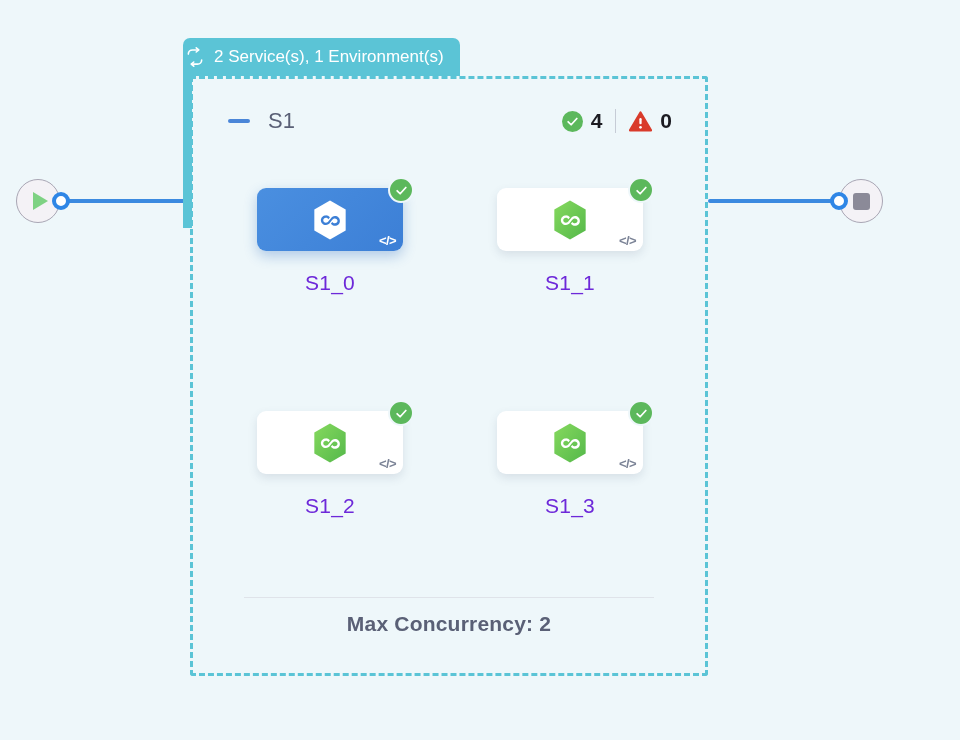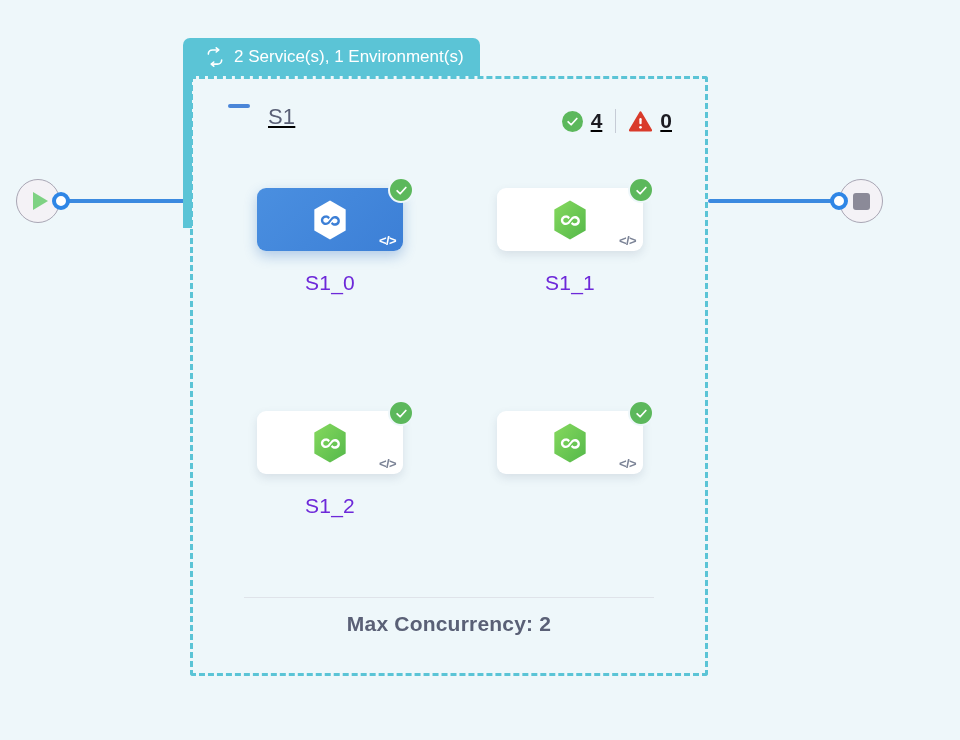--- a/index.html
+++ b/index.html
@@ -79,21 +79,21 @@
   .group-tab {
     position: absolute;
     left: 183px;
     top: 38px;
     height: 38px;
     background: #5bc4d6;
     border-radius: 7px 7px 0 0;
     display: flex;
     align-items: center;
     gap: 9px;
-    padding: 0 16px 0 22px;
+    padding: 0 16px 0 2px;
     color: #ffffff;
     font-size: 17px;
     z-index: 4;
   }
   .group-tab .loop-icon {
     display: flex;
     align-items: center;
     justify-content: center;
     width: 20px;
     height: 20px;
@@ -122,22 +122,22 @@
   }
 
   
   .group-header {
     position: absolute;
     left: 228px;
     top: 104px;
     width: 444px;
     height: 34px;
     display: flex;
+    align-items: center;
     z-index: 5;
-    text-decoration: underline;
   }
   .collapse-dash {
     width: 22px;
     height: 4px;
     border-radius: 2px;
     background: #4a86d8;
     flex: 0 0 auto;
   }
   .group-name {
     margin-left: 18px;
@@ -403,18 +403,19 @@
           <linearGradient id="g3" x1="0" y1="0" x2="1" y2="1">
             <stop offset="0%" stop-color="#86d95e"></stop>
             <stop offset="100%" stop-color="#54b84a"></stop>
           </linearGradient>
         </defs>
         <path d="M20 1.5 L36.5 11 L36.5 33 L20 42.5 L3.5 33 L3.5 11 Z" fill="url(#g3)"></path>
         <path d="M15.6 17.2c-3.0 0-5.2 2.2-5.2 5.0s2.2 5.0 5.2 5.0c2.0 0 3.4-1.1 4.4-2.4l2.2-2.8c0.8-1.0 1.6-1.7 2.9-1.7 1.6 0 2.8 1.1 2.8 2.6s-1.2 2.6-2.8 2.6c-1.2 0-2.0-0.6-2.7-1.5l-1.5 1.9c1.1 1.3 2.5 2.2 4.3 2.2 3.0 0 5.2-2.2 5.2-5.1s-2.2-5.1-5.2-5.1c-2.0 0-3.4 1.1-4.4 2.4l-2.2 2.8c-0.8 1.0-1.6 1.7-2.9 1.7-1.6 0-2.8-1.1-2.8-2.6s1.2-2.6 2.8-2.6c1.2 0 2.0 0.6 2.7 1.5l1.5-1.9c-1.1-1.3-2.5-2.2-4.3-2.2z" fill="#ffffff"></path>
       </svg>
       <span class="code-glyph">&lt;/&gt;</span>
     </div>
+    <div class="node-label">S1_3</div>
   </div>
 
   <div class="group-divider"></div>
   <div class="concurrency">Max Concurrency: 2</div>
 
 </div>
 
 </body></html>

